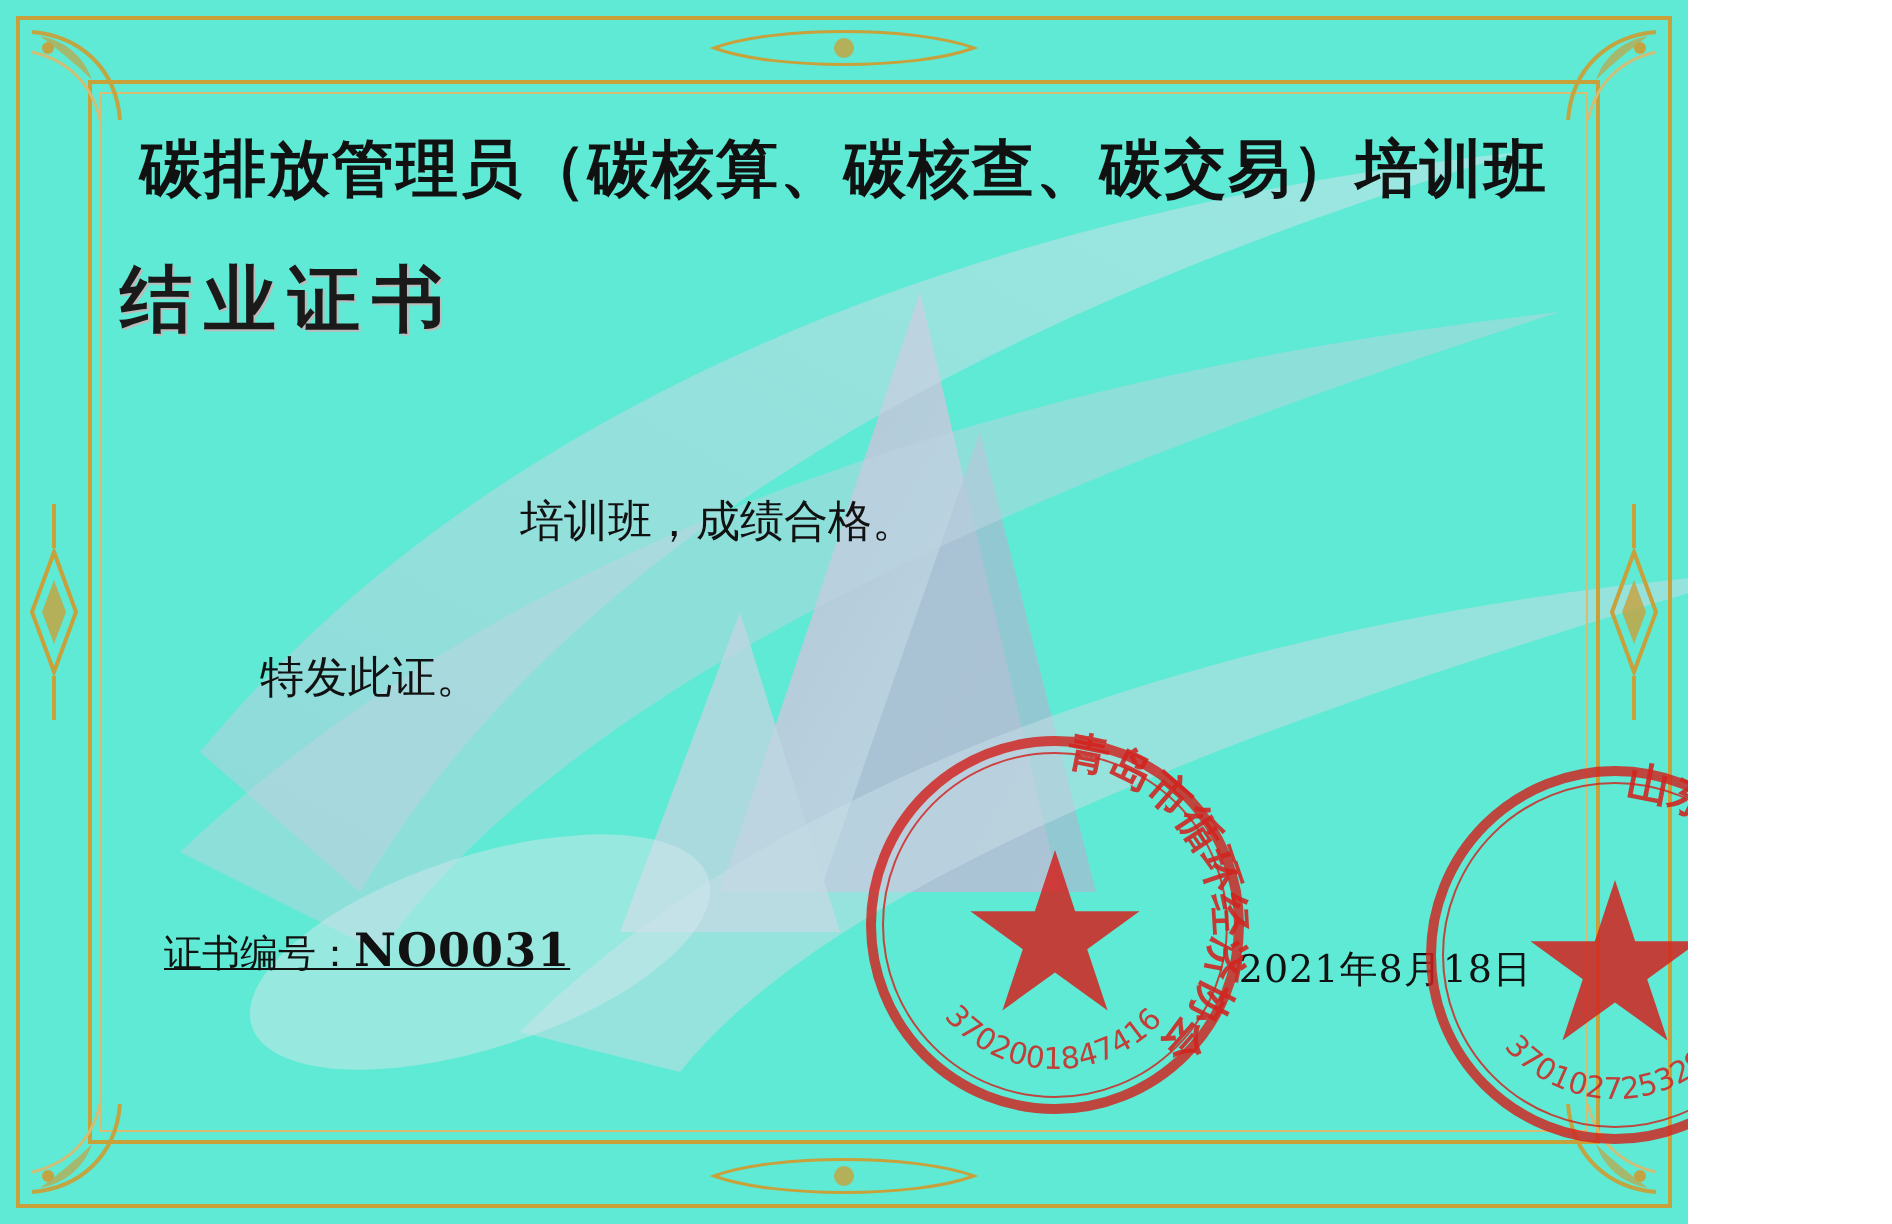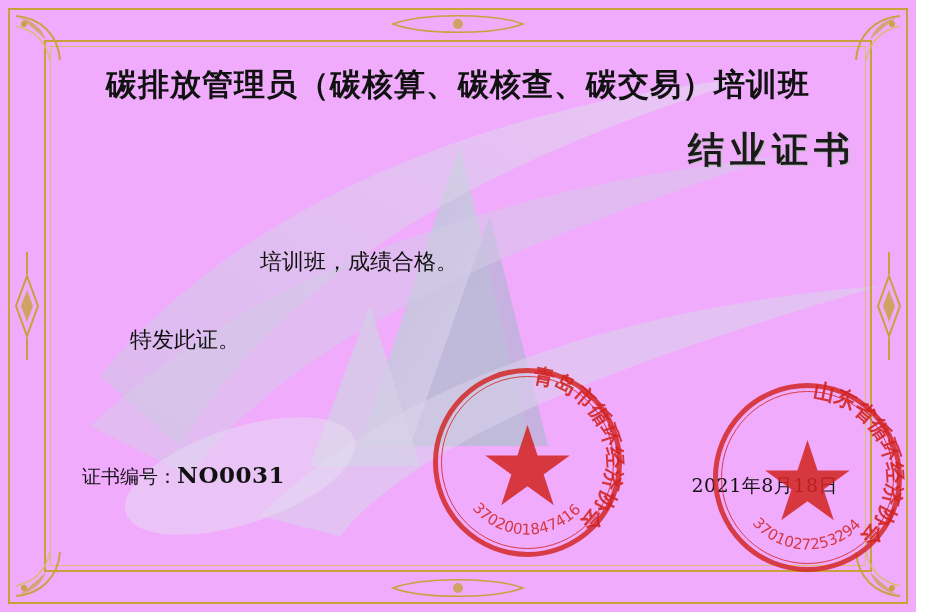--- a/index.html
+++ b/index.html
@@ -5,24 +5,24 @@
   html, body {
     margin: 0;
     padding: 0;
     background: #ffffff;
   }
   body {
     font-family: "Liberation Serif", serif;
   }
   .certificate {
     position: relative;
-    width: 916px;
+    width: 844px;
     height: 612px;
     overflow: hidden;
-    background: #f0abfc;
+    background: #5eead4;
   }
 
   
   .border-outer {
     position: absolute;
     left: 8px; top: 8px; right: 8px; bottom: 8px;
     border: 2px solid #c9a13b;
     box-sizing: border-box;
   }
   .border-inner {
@@ -93,21 +93,21 @@
     font-size: 31px;
     font-weight: bold;
     letter-spacing: 1px;
     color: #111;
     font-family: "DejaVu Serif", serif;
   }
   .subtitle {
     position: absolute;
     top: 76px;
     left: 0; right: 0;
-    text-align: right;
+    text-align: left;
     font-size: 36px;
     font-weight: bold;
     letter-spacing: 6px;
     color: #1a1a1a;
     font-family: "DejaVu Serif", serif;
     text-shadow: 1px 1px 0 #bbb;
   }
 
   .body-block {
     position: absolute;
@@ -137,20 +137,21 @@
   }
 
   .cert-no {
     position: absolute;
     left: 22px;
     bottom: 72px;
     font-size: 19px;
     color: #111;
     font-family: "DejaVu Serif", serif;
     white-space: nowrap;
+    text-decoration: underline;
   }
   .cert-no .num {
     font-size: 23px;
     font-weight: bold;
     letter-spacing: 0.5px;
   }
 
   .issuers {
     position: absolute;
     right: 18px;

